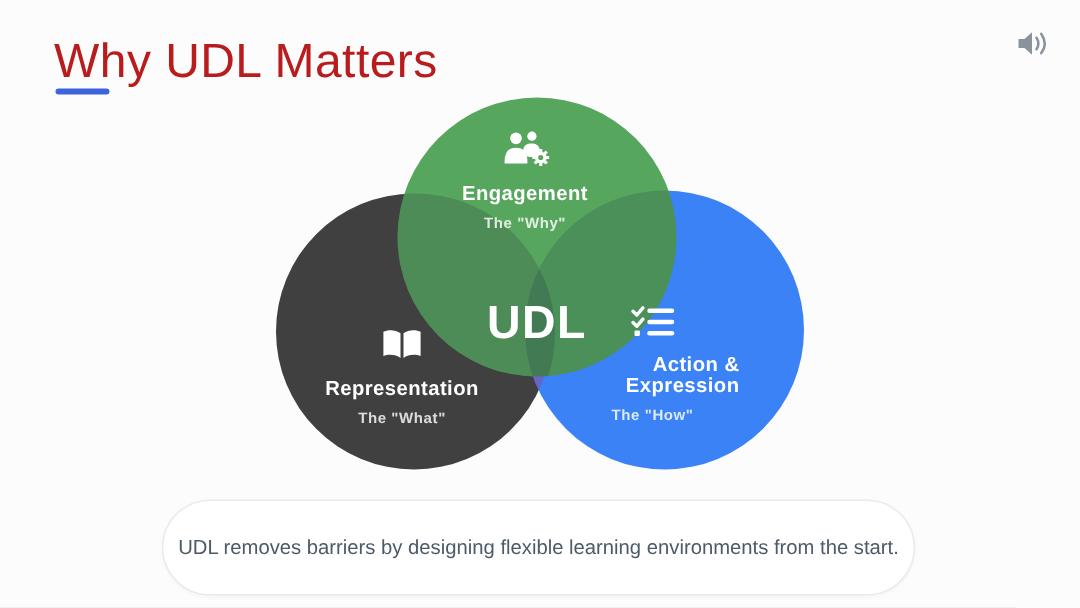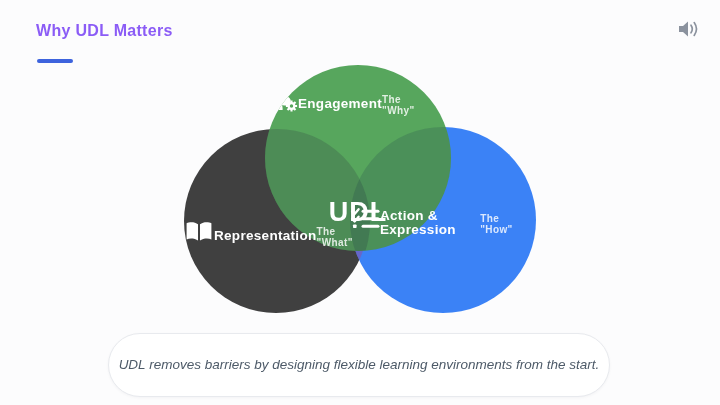--- a/index.html
+++ b/index.html
@@ -4,21 +4,21 @@
 <style>
   html,body { margin:0; padding:0; background:#e9eaee; }
   .slide {
     position:relative; width:720px; height:405px; overflow:hidden;
     background:#fcfcfd;
     font-family:"Liberation Sans","DejaVu Sans",sans-serif;
   }
   
   .title {
     position:absolute; left:36px; top:22px; margin:0;
-    font-size:16px; font-weight:bold; color:#8b5cf6; letter-spacing:.3px;
+    font-size:32px; font-weight:normal; color:#b91c1c; letter-spacing:.3px;
   }
   .title-underline {
     position:absolute; left:37px; top:59px; width:36px; height:4px;
     border-radius:2px; background:#3d63dd;
   }
   .speaker { position:absolute; top:18px; right:18px; width:26px; height:22px; cursor:pointer; }
 
   
   .circle { position:absolute; border-radius:50%; }
   .c-purple { left:184px; top:129px; width:184px; height:184px; background:#404040; }
@@ -29,49 +29,49 @@
   .lens-purple-in-blue {
     position:absolute; left:-166px; top:2px; width:184px; height:184px;
     border-radius:50%; background:#8a51a5; opacity:.55;
   }
   .ov { position:absolute; width:186px; height:186px; border-radius:50%; }
   .ov-purple { left:-81px; top:64px; background:#231438; opacity:.18; }
   .ov-blue   { left:85px;  top:62px; background:#0a1e46; opacity:.16; }
 
   
   .labels {
-    position:absolute; left:0; right:16px; display:flex; flex-direction:row;
-    align-items:center; text-align:left; z-index:3; pointer-events:none;
+    position:absolute; left:0; right:16px; display:flex; flex-direction:column;
+    align-items:center; text-align:right; z-index:3; pointer-events:none;
   }
   .c-green .labels  { top:21px; }
   .c-purple .labels { top:89px; }
   .c-blue .labels   { top:76px; }
   .c-label {
     margin-top:6px; font-size:13.5px; font-weight:bold; color:#ffffff; letter-spacing:.3px;
     line-height:14px; max-width:116px;
   }
   .c-sub {
     margin-top:8px; font-size:10px; font-weight:bold; color:rgba(255,255,255,.82); letter-spacing:.4px;
   }
   .udl {
     position:absolute; left:0; right:0; top:132px; z-index:3; text-align:center;
-    font-size:27px; font-weight:bold; color:#ffffff; letter-spacing:1px;
+    font-size:31px; font-weight:bold; color:#ffffff; letter-spacing:1px;
   }
   .icon { display:block; }
 
   
   .footer-box {
     position:absolute; left:108px; top:333px; width:502px; height:64px;
     background:#ffffff; border:1px solid #e8eaee; border-radius:32px;
     box-shadow:0 1px 3px rgba(20,30,50,.04);
     display:flex; align-items:center; justify-content:center; box-sizing:border-box;
   }
   .footer-box p {
     margin:0; width:490px; text-align:center;
-    font-size:13.5px; line-height:1.55; color:#4d5a68;font-style:italic;
+    font-size:13.5px; line-height:1.55; color:#4d5a68;
   }
 </style>
 </head>
 <body>
 
 <div class="slide">
 
   <h1 class="title">Why UDL Matters</h1>
   <div class="title-underline"></div>
 

